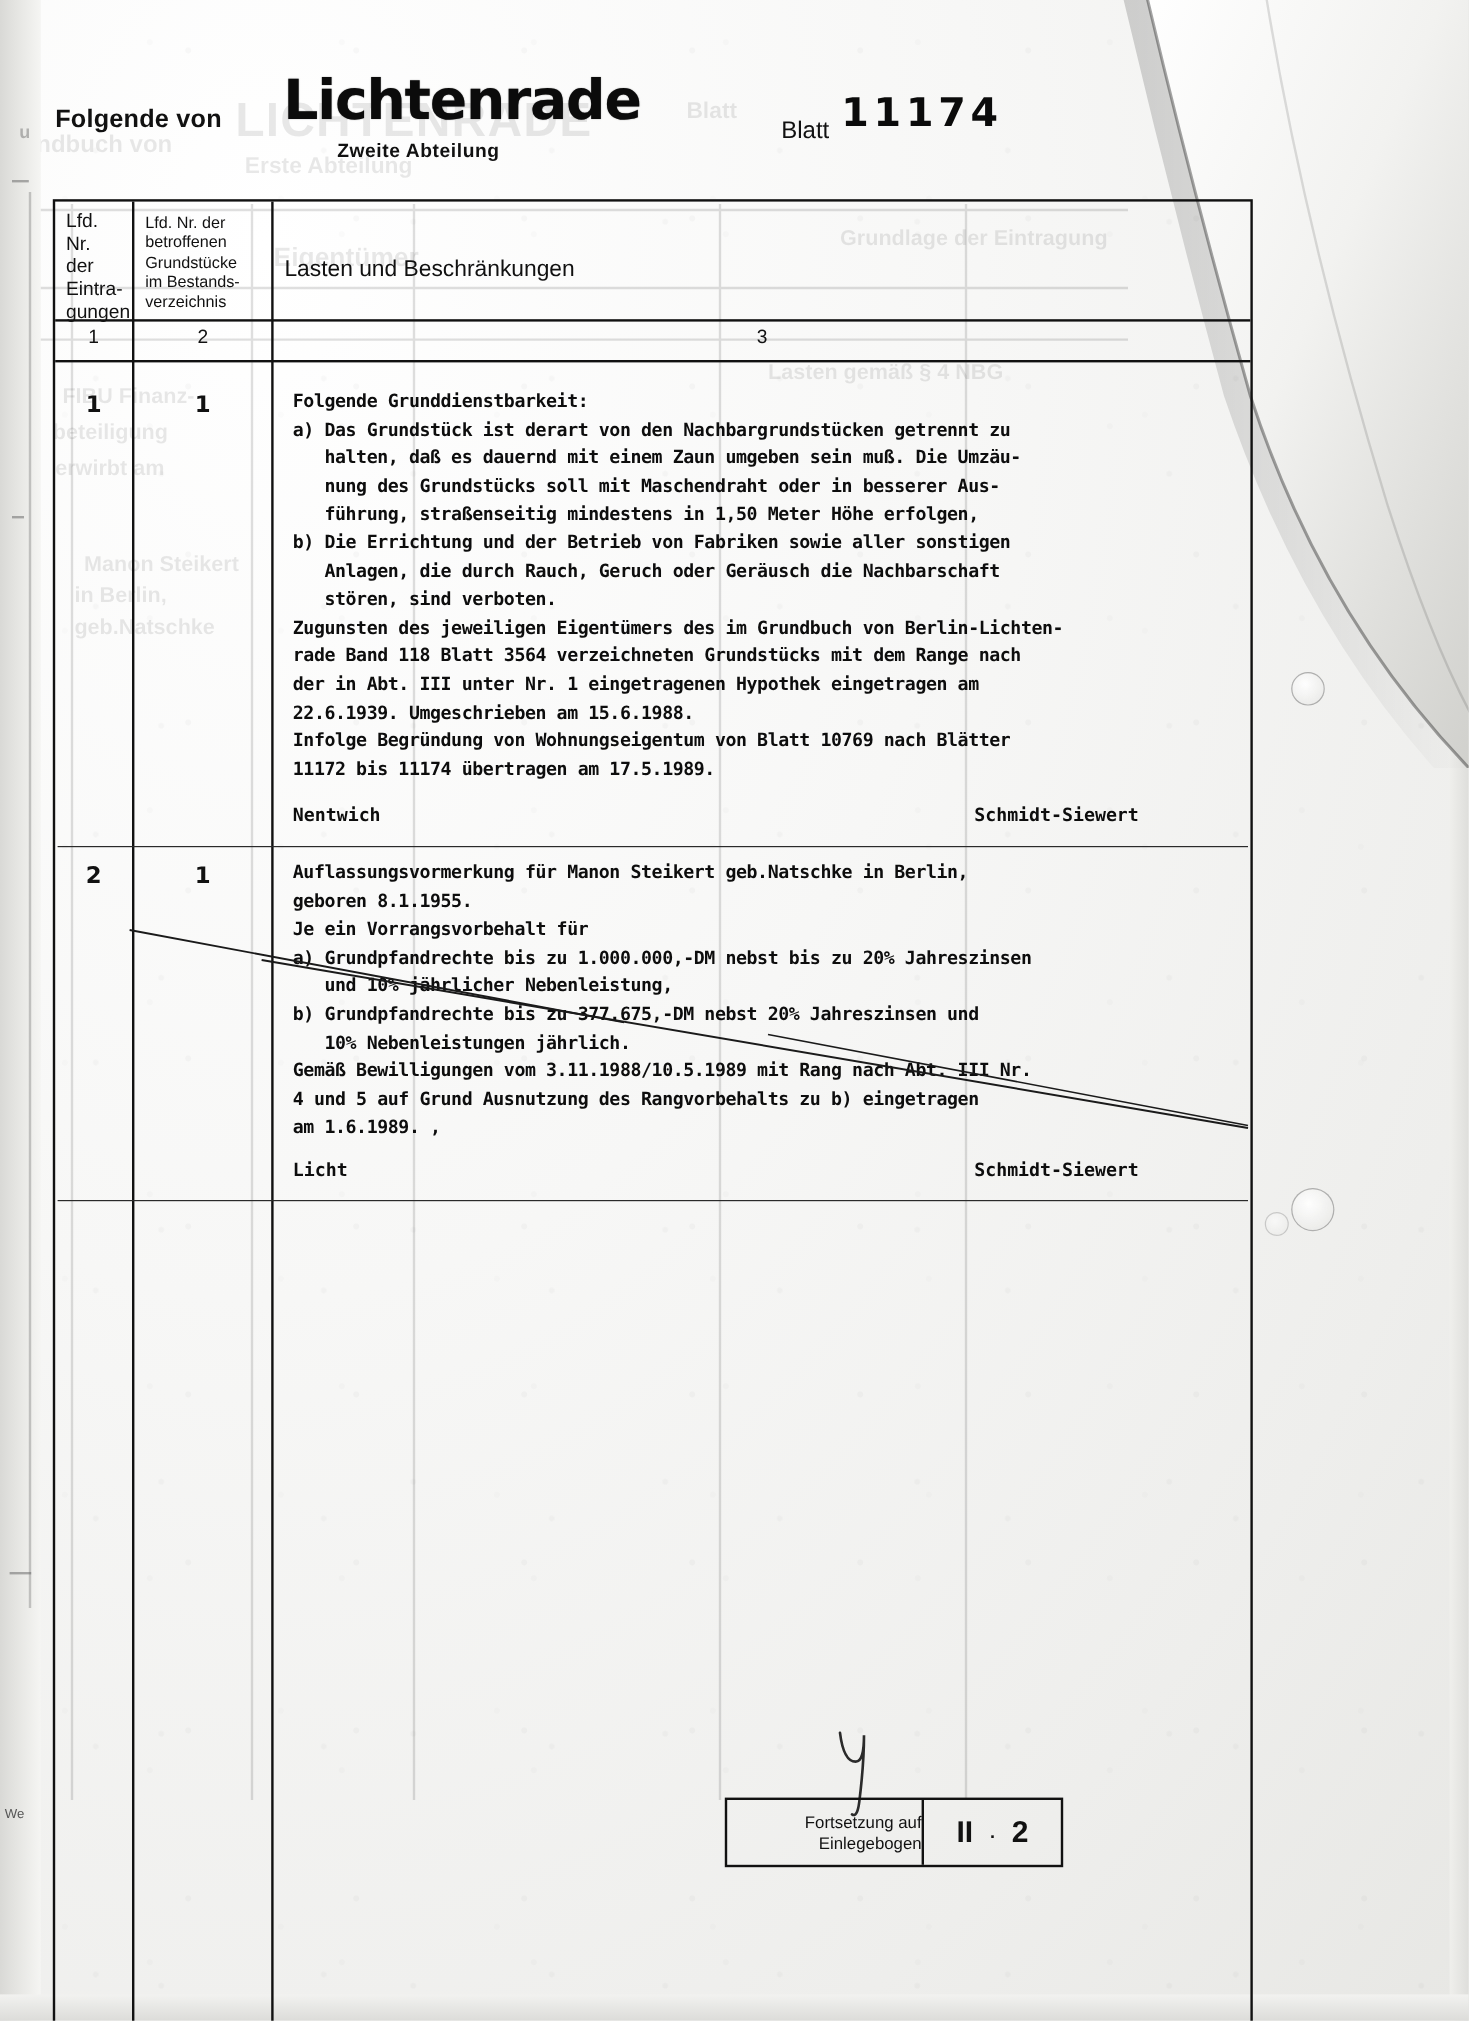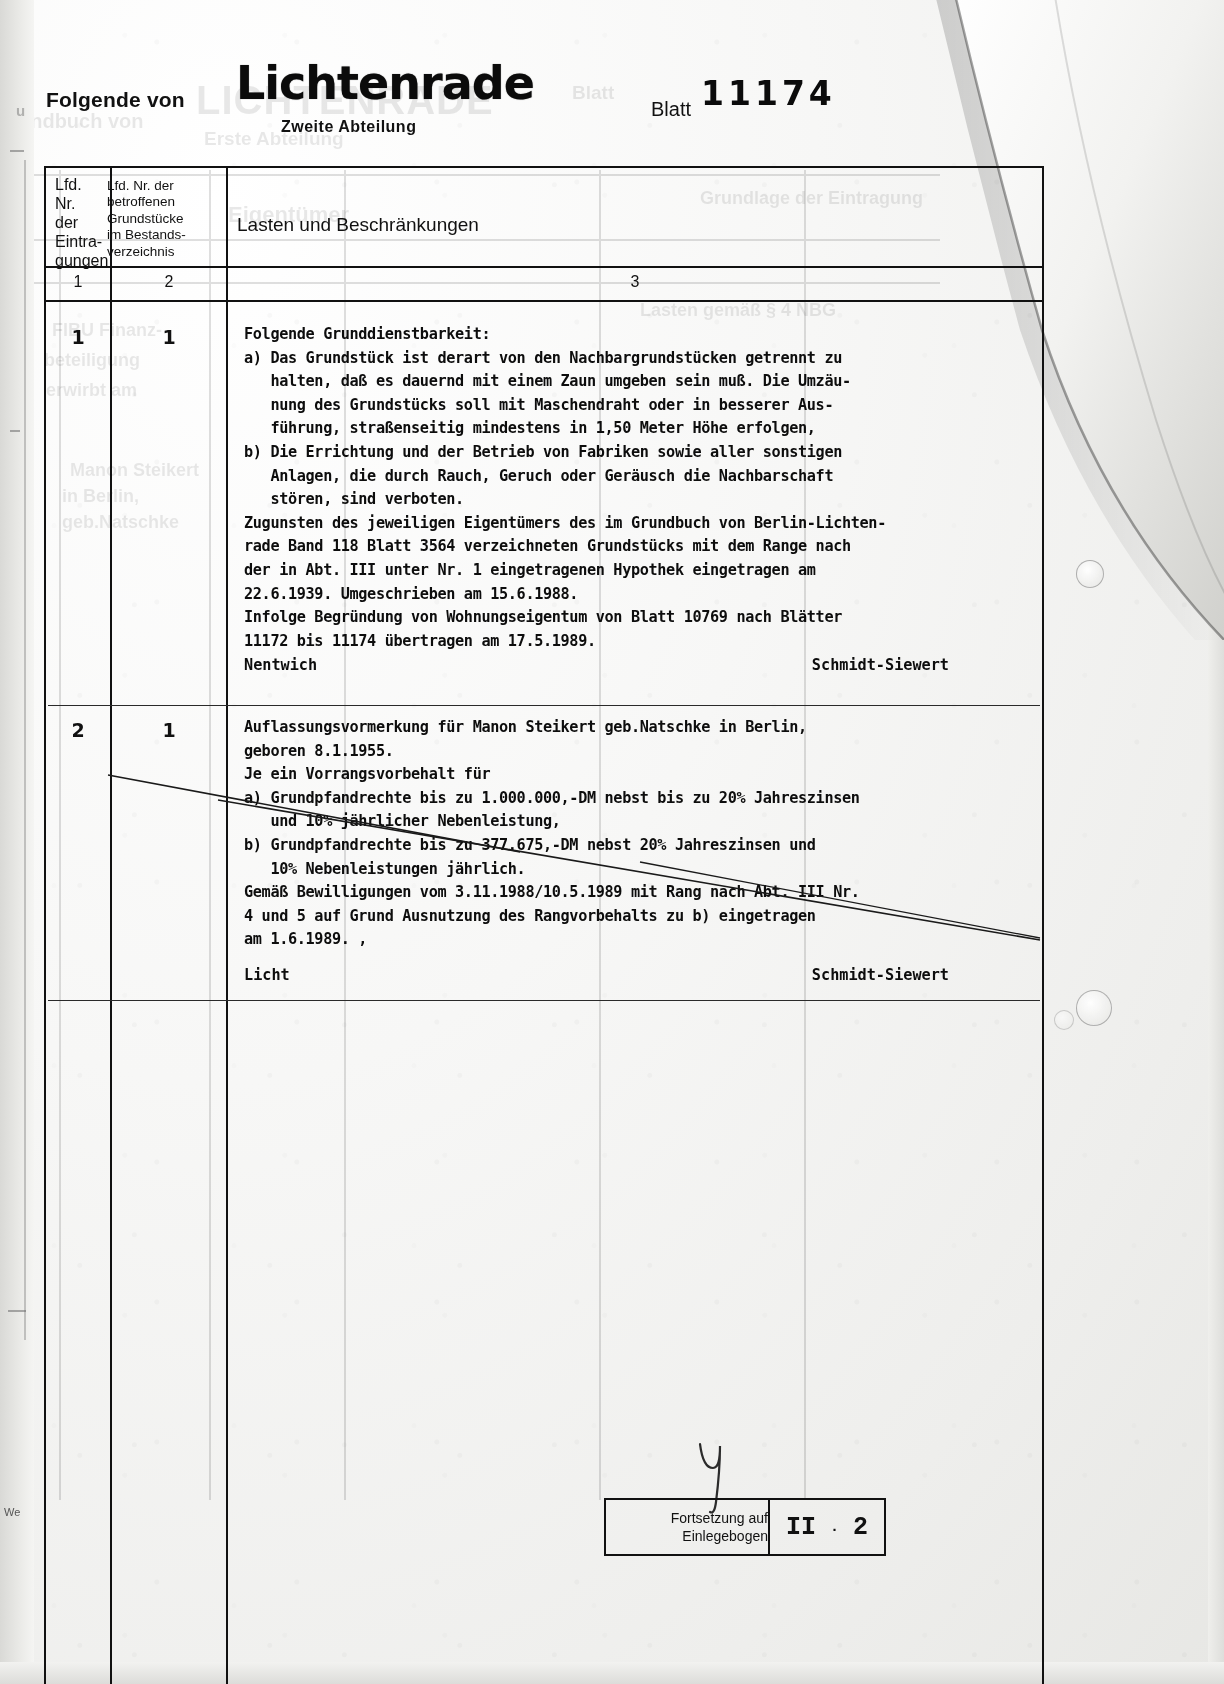--- a/index.html
+++ b/index.html
@@ -86,21 +86,21 @@
   }
   .vline{position:absolute;top:0;bottom:0;width:2px;background:#111;}
   .hline{position:absolute;left:0;right:0;height:2px;background:#111;}
   .hline.thin{height:1px;background:#2a2a2a;}
 
   .colhead{
     position:absolute;box-sizing:border-box;padding:8px 7px 0 9px;
     font-size:15px;line-height:1.18;color:#111;
   }
   #ch1{left:0;top:0;width:64px;font-size:16px;}
-  #ch2{left:52px;top:0;width:114px;font-size:13.5px;line-height:1.22;padding-top:10px;}
+  #ch2{left:66px;top:0;width:114px;font-size:13.5px;line-height:1.22;padding-top:10px;}
   #ch3{left:182px;top:0;width:814px;font-size:19px;padding-top:46px;}
 
   .numhead{
     position:absolute;text-align:center;font-size:16px;color:#111;top:105px;
   }
   #nh1{left:0;width:64px;}
   #nh2{left:66px;width:114px;}
   #nh3{left:182px;width:814px;}
 
   
@@ -131,21 +131,21 @@
     position:absolute;left:558px;top:1330px;width:282px;height:58px;
     border:2px solid #111;box-sizing:border-box;
     display:flex;align-items:center;
   }
   #foot-text{
     font-size:14px;line-height:1.3;color:#111;padding-left:12px;width:150px;text-align:right;
   }
   #foot-sep{width:2px;height:100%;background:#111;}
   #foot-vol{
     flex:1;display:flex;align-items:center;justify-content:center;gap:14px;
-    font-size:25px;font-weight:bold;color:#111;font-family:Liberation Mono, monospace;
+    font-size:25px;font-weight:bold;color:#111;font-family:Liberation Sans, sans-serif;
   }
   #foot-dot{font-size:15px;}
 
   
   #squiggle{position:absolute;left:640px;top:1270px;}
 
   
   #strikes{position:absolute;left:0;top:0;width:1224px;height:1684px;pointer-events:none;}
 
   
@@ -269,21 +269,21 @@
    führung, straßenseitig mindestens in 1,50 Meter Höhe erfolgen,
 b) Die Errichtung und der Betrieb von Fabriken sowie aller sonstigen
    Anlagen, die durch Rauch, Geruch oder Geräusch die Nachbarschaft
    stören, sind verboten.
 Zugunsten des jeweiligen Eigentümers des im Grundbuch von Berlin-Lichten-
 rade Band 118 Blatt 3564 verzeichneten Grundstücks mit dem Range nach
 der in Abt. III unter Nr. 1 eingetragenen Hypothek eingetragen am
 22.6.1939. Umgeschrieben am 15.6.1988.
 Infolge Begründung von Wohnungseigentum von Blatt 10769 nach Blätter
 11172 bis 11174 übertragen am 17.5.1989.</div>
-      <div class="sigrow" style="left:198px;top:488px;">
+      <div class="sigrow" style="left:198px;top:502px;">
         <span>Nentwich</span>
         <span class="right">Schmidt-Siewert</span>
       </div>
       <div class="hline thin" style="top:537px;left:2px;right:2px;"></div>
 
       <div class="cellnum" style="left:0;width:64px;top:551px;">2</div>
       <div class="cellnum" style="left:66px;width:114px;top:551px;">1</div>
       <div class="bodytext" style="left:198px;top:548px;">Auflassungsvormerkung für Manon Steikert geb.Natschke in Berlin,
 geboren 8.1.1955.
 Je ein Vorrangsvorbehalt für

